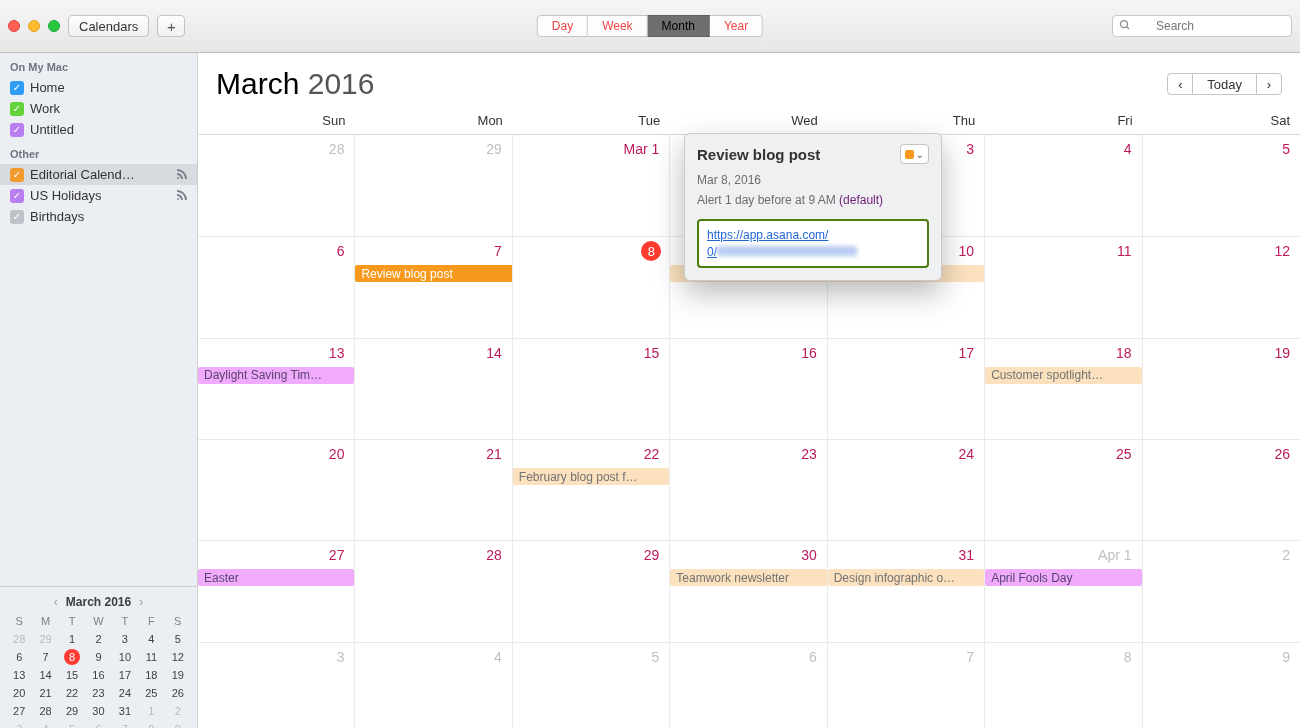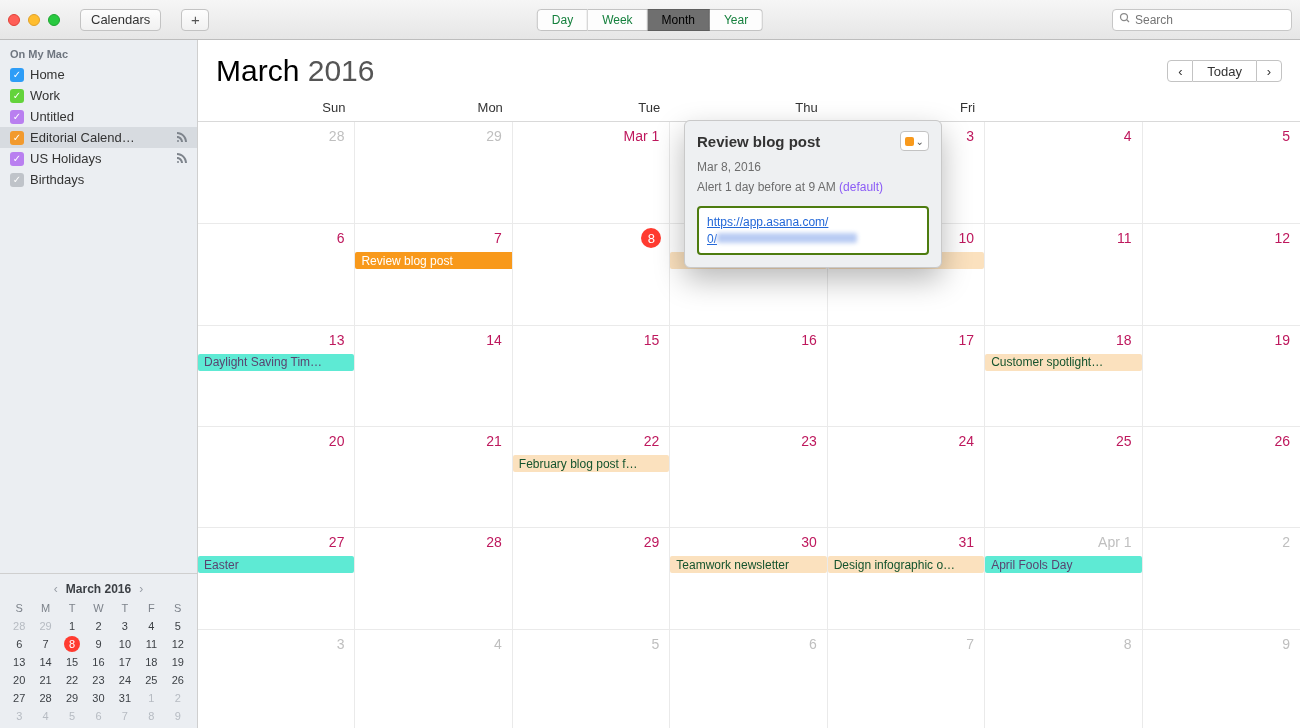--- a/index.html
+++ b/index.html
@@ -1,33 +1,33 @@
 <!DOCTYPE html>
 <html><head>
 <meta charset="utf-8">
 <style>
   * { box-sizing: border-box; margin: 0; padding: 0; }
   html, body { width: 1300px; height: 728px; font-family: -apple-system, "Helvetica Neue", Helvetica, Arial, sans-serif; font-size: 13px; color: #333; overflow: hidden; background:#fff;}
   
-  .titlebar { height: 40px; background: linear-gradient(#f6f6f6,#e6e6e6); border-bottom:1px solid #bdbdbd; display:flex; align-items:center; padding:0 8px; gap:20px; position:relative;}
+  .titlebar { height: 53px; background: linear-gradient(#f6f6f6,#e6e6e6); border-bottom:1px solid #bdbdbd; display:flex; align-items:center; padding:0 8px; gap:8px; position:relative;}
   .traffic { display:flex; gap:8px; align-items:center; }
   .traffic span { width:12px; height:12px; border-radius:50%; display:inline-block; }
   .tl-close{background:#ff5f57;border:1px solid #e14137;}
   .tl-min{background:#ffbd2e;border:1px solid #e1a128;}
   .tl-max{background:#28c940;border:1px solid #1fa531;}
   .tb-btn{background:linear-gradient(#fdfdfd,#f1f1f1);border:1px solid #c3c3c3;border-radius:4px;height:22px;display:flex;align-items:center;justify-content:center;font-size:13px;color:#333;padding:0 10px;}
   .tb-btn.icon{width:28px;padding:0;font-size:15px;color:#555;}
   .view-seg{display:flex;position:absolute;left:50%;transform:translateX(-50%);}
-  .view-seg .seg{background:#fdfdfd;border:1px solid #c3c3c3;height:22px;padding:0 14px;display:flex;align-items:center;font-size:12px;color:#15803d;}
+  .view-seg .seg{background:#fdfdfd;border:1px solid #c3c3c3;height:22px;padding:0 14px;display:flex;align-items:center;font-size:12px;color:#ef4444;}
   .view-seg .seg:first-child{border-radius:4px 0 0 4px;}
   .view-seg .seg:last-child{border-radius:0 4px 4px 0;}
   .view-seg .seg + .seg{border-left:none;}
   .view-seg .seg.active{background:#6f6f6f;color:#000000;border-color:#5e5e5e;}
   .search-wrap{margin-left:auto;display:flex;align-items:center;background:#fff;border:1px solid #c7c7c7;border-radius:4px;height:22px;width:180px;padding:0 6px;gap:4px;color:#9a9a9a;}
-  .search-wrap input{border:none;outline:none;width:100%;font-size:12px;background:transparent;}
+  .search-wrap input{border:none;outline:none;width:100%;font-size:12px;background:transparent;margin-left:21px;}
   .search-icon{font-size:12px;color:#8a8a8a;}
   
   .app-body{display:flex;height:calc(100% - 38px);}
   .sidebar{width:198px;background:#ebeef2;border-right:1px solid #cfcfcf;display:flex;flex-direction:column;}
   .sb-top{flex:1;overflow:hidden;}
   .sb-group-label{font-size:11px;font-weight:600;color:#6f7680;padding:8px 10px 4px 10px;}
   .sb-item{display:flex;align-items:center;gap:6px;padding:3px 10px;font-size:13px;color:#333;}
   .sb-item.sel{background:#d7dbe0;}
   .sb-item .cb{width:14px;height:14px;border-radius:3px;display:inline-flex;align-items:center;justify-content:center;color:#fff;font-size:10px;line-height:1;flex:none;}
   .cb.blue{background:#2e9df7;}
@@ -64,30 +64,30 @@
   .month-grid{flex:1;display:grid;grid-template-rows:repeat(6,1fr);}
   .week{display:grid;grid-template-columns:repeat(7,1fr);}
   .week:not(:first-child){border-top:1px solid #eaeaea;}
   .day{border-right:1px solid #eaeaea;position:relative;overflow:hidden;}
   .day:last-child{border-right:none;}
   .day .num{position:absolute;top:6px;right:10px;font-size:14px;color:#bfbfbf;}
   .day.cm .num{color:#be185d;}
   .day.today .num{color:#fff;background:#ff3b30;border-radius:50%;width:20px;height:20px;display:inline-flex;align-items:center;justify-content:center;top:4px;right:8px;font-size:13px;}
   .ev{height:17px;font-size:12px;padding:0 6px;white-space:nowrap;overflow:hidden;text-overflow:ellipsis;display:flex;align-items:center;margin-top:28px;border-radius:2px;}
   .ev.orange{background:#f8991b;color:#fff;}
-  .ev.orange-light{background:#fbe1be;color:#14532d;}
-  .ev.purple-light{background:#5eead4;color:#594470;}
+  .ev.orange-light{background:#fbe1be;color:#737373;}
+  .ev.purple-light{background:#f0abfc;color:#594470;}
   
   .popover{position:absolute;width:258px;background:#eef0f2;border:1px solid #c9c9c9;border-radius:6px;box-shadow:0 12px 30px rgba(0,0,0,.28);padding:10px 12px 12px 12px;}
   .popover .pv-title{display:flex;align-items:center;justify-content:space-between;margin-bottom:6px;}
   .popover .pv-title .t{font-size:15px;font-weight:600;color:#333;}
   .pv-cal-btn{border:1px solid #c3c3c3;background:#fff;border-radius:4px;height:20px;padding:0 4px;display:flex;align-items:center;gap:2px;font-size:10px;color:#555;}
   .pv-cal-btn .sq{width:9px;height:9px;background:#f8991b;border-radius:2px;}
   .pv-sub{font-size:12px;color:#6d6d6d;line-height:1.7;margin-bottom:8px;}
-  .pv-sub .def{color:#8b5cf6;}
+  .pv-sub .def{color:#701a75;}
   .pv-url{border:2px solid #4d7c0f;border-radius:4px;background:#fff;padding:6px 8px;font-size:12px;color:#2267d8;text-decoration:underline;line-height:1.4;word-break:break-all;}
   .pv-url .blur{filter:blur(2px);background:#b9ccf3;color:transparent;border-radius:2px;display:inline-block;width:140px;height:10px;}
 </style>
 </head>
 <body>
 
 <div class="titlebar">
   <div class="traffic">
     <span class="tl-close"></span>
     <span class="tl-min"></span>
@@ -123,20 +123,21 @@
           <span class="label">Home</span>
         </div>
         <div class="sb-item">
           <span class="cb green">✓</span>
           <span class="label">Work</span>
         </div>
         <div class="sb-item">
           <span class="cb purple">✓</span>
           <span class="label">Untitled</span>
         </div>
+        <div class="sb-group-label">Other</div>
         <div class="sb-item sel">
           <span class="cb orange">✓</span>
           <span class="label">Editorial Calend…</span>
           <span class="rss"><svg width="12" height="12" viewBox="0 0 24 24" fill="#7e848c">
               <path d="M4 4v4c8.8 0 16 7.2 16 16h4C24 13 15 4 4 4zm0 8v4c4.4 0 8 3.6 8 8h4c0-6.6-5.4-12-12-12zm2 8a2 2 0 100 4 2 2 0 000-4z"></path>
             </svg></span>
         </div>
         <div class="sb-item">
           <span class="cb purple">✓</span>
           <span class="label">US Holidays</span>
@@ -217,22 +218,24 @@
       <div class="nav-today">
         <div class="nb prev">‹</div>
         <div class="nb today">Today</div>
         <div class="nb next">›</div>
       </div>
     </div>
     <div class="dow-row" id="dow-row">
         <div>Sun</div>
         <div>Mon</div>
         <div>Tue</div>
+        <div>Wed</div>
         <div>Thu</div>
         <div>Fri</div>
+        <div>Sat</div>
       </div>
     <div class="month-grid" id="month-grid">
         <div class="week">
           <div class="day">
             <div class="num">28</div>
           </div>
           <div class="day">
             <div class="num">29</div>
           </div>
           <div class="day cm">

